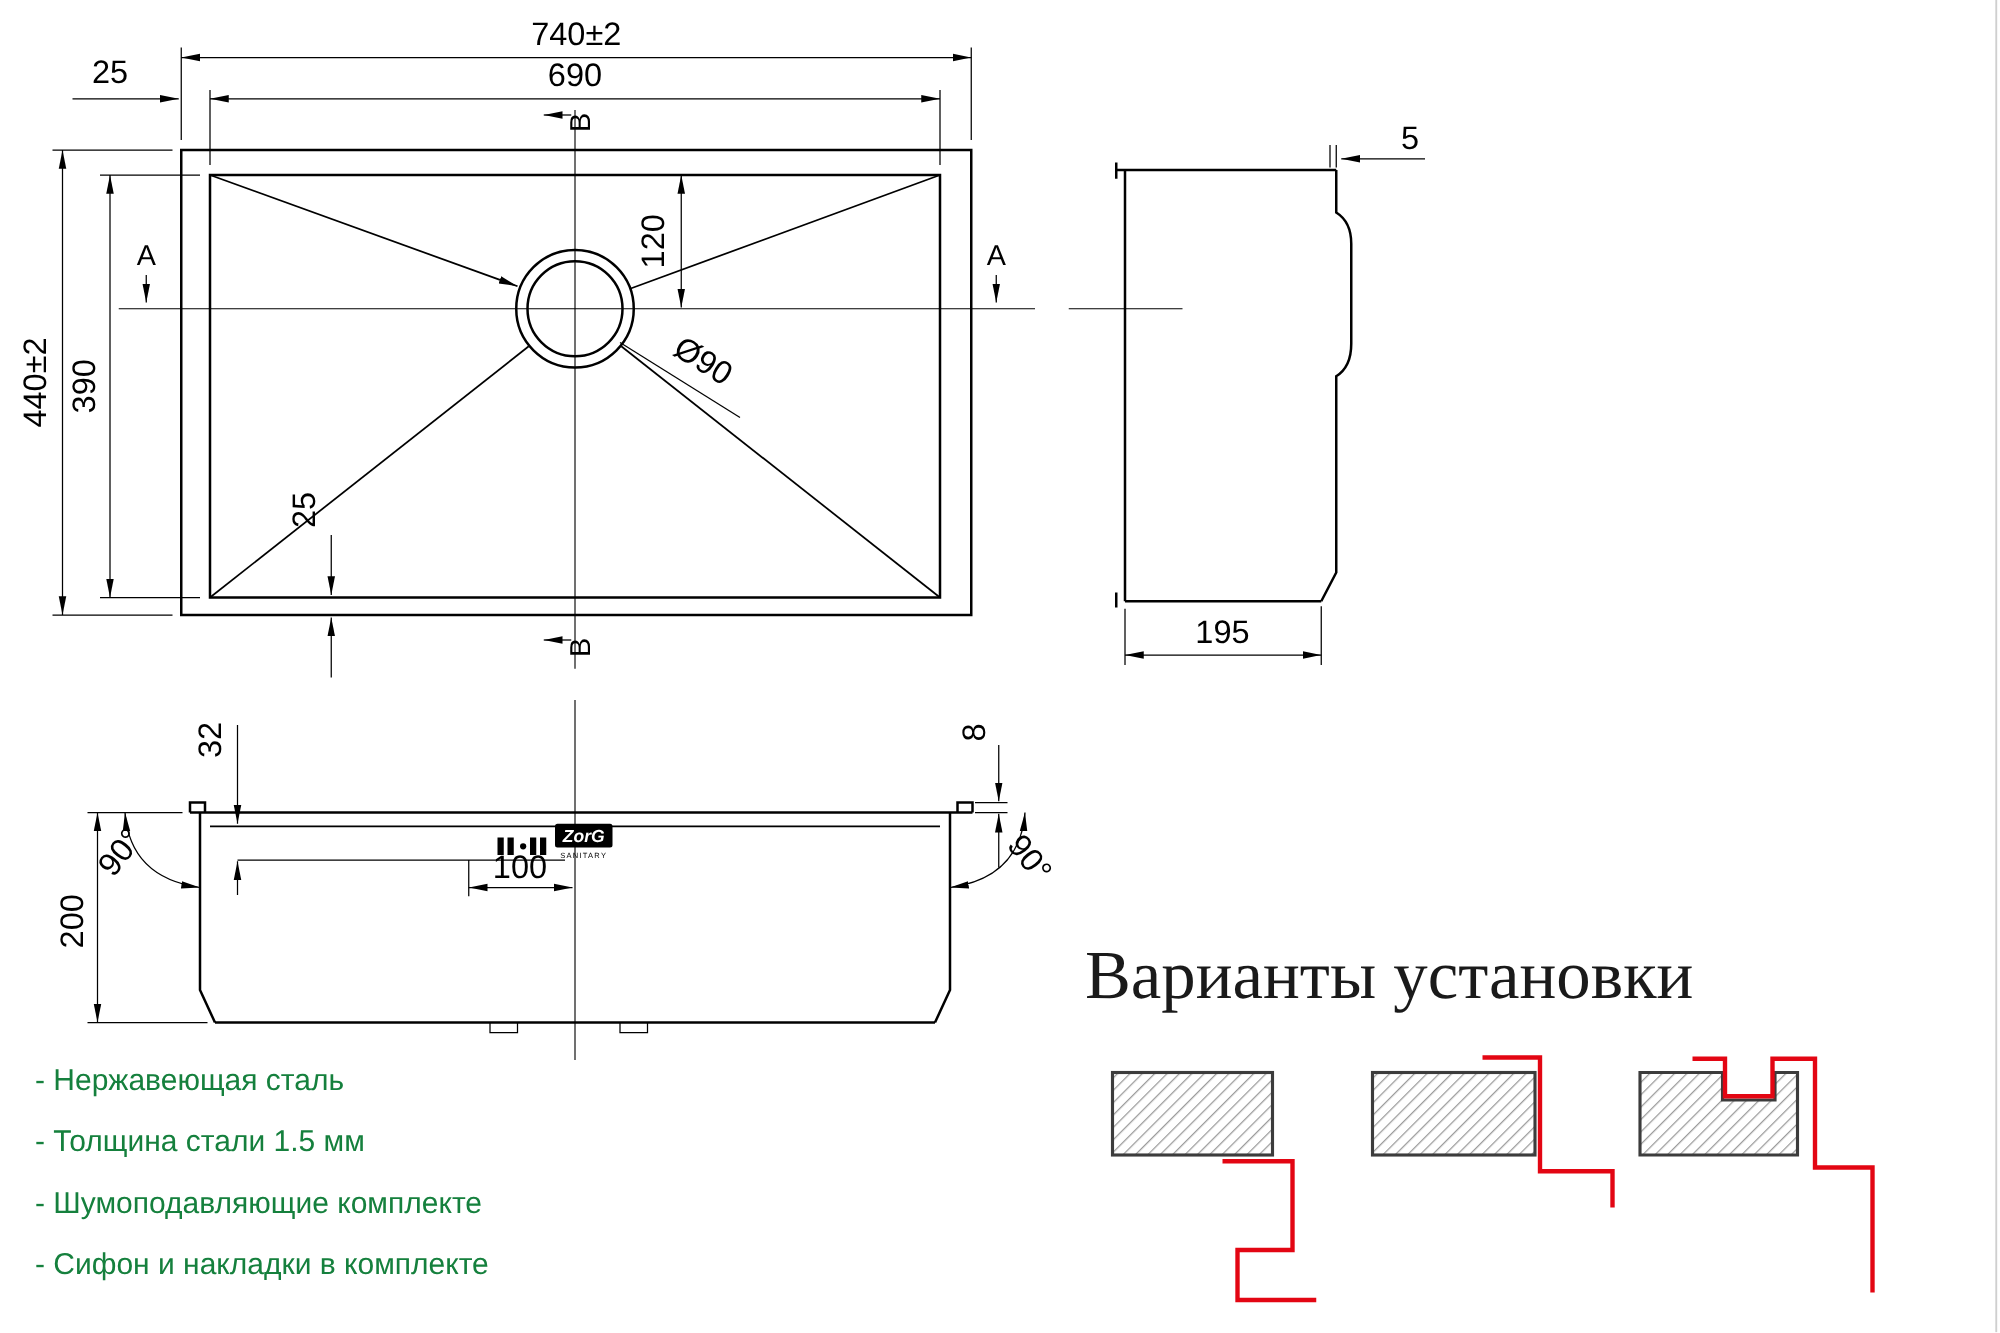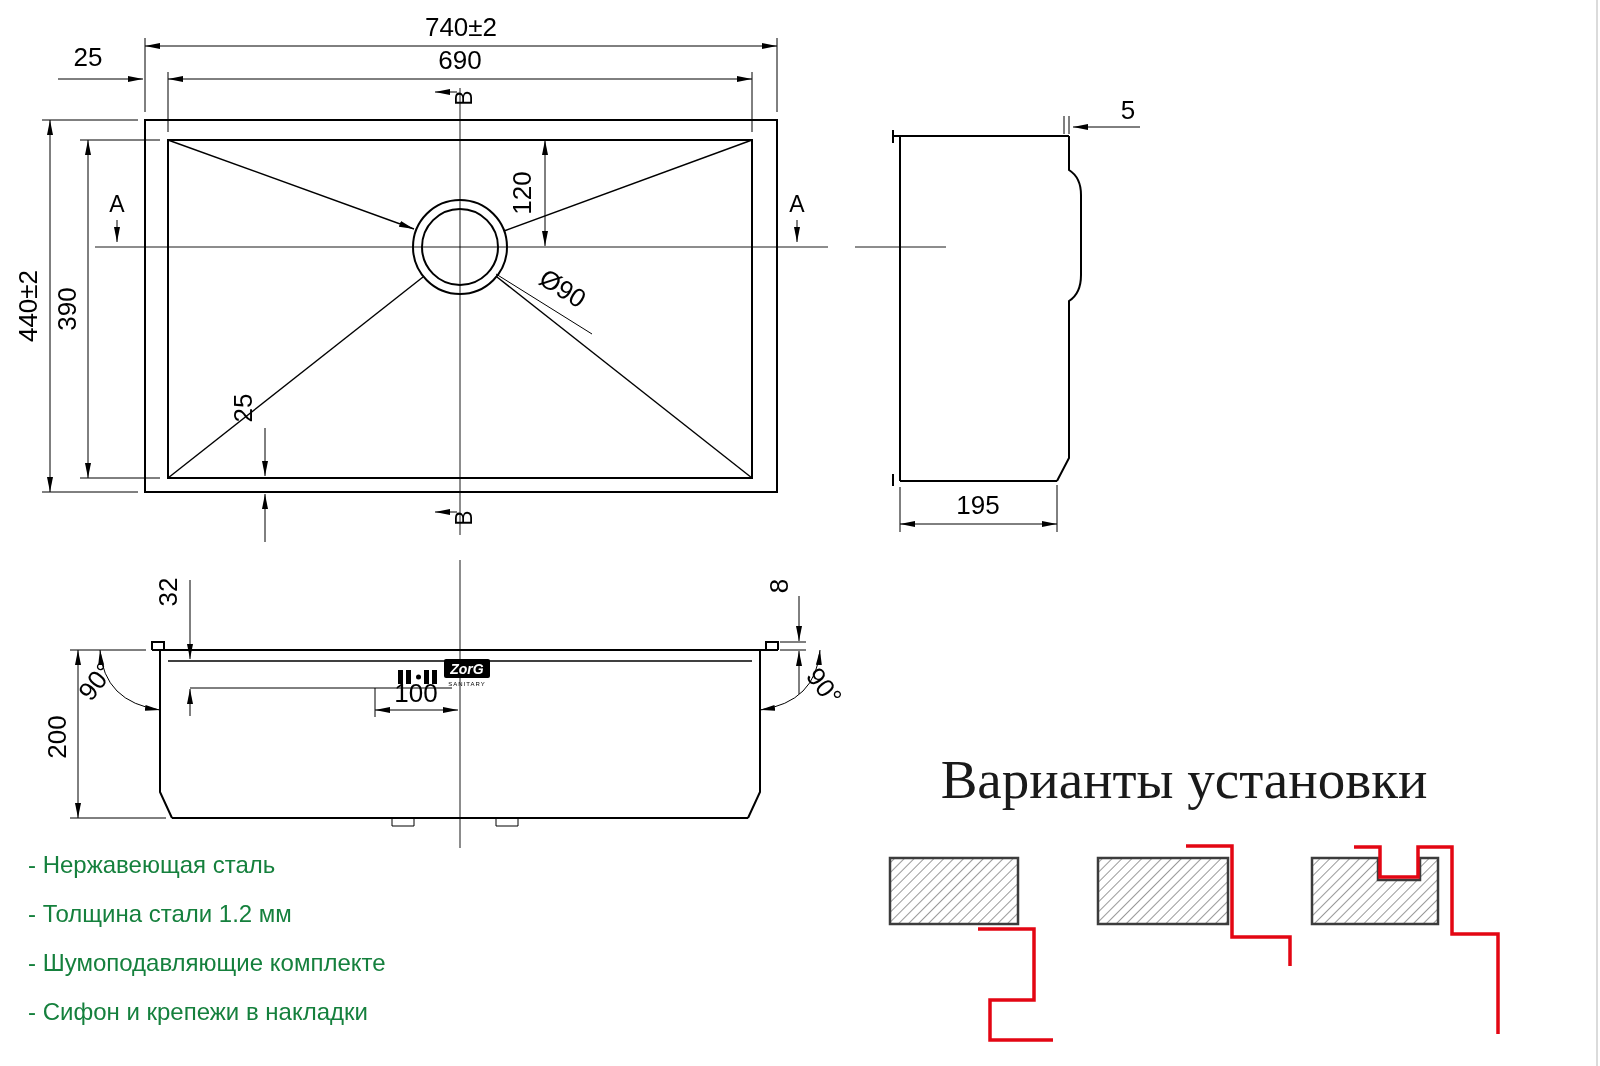--- a/index.html
+++ b/index.html
@@ -8,21 +8,21 @@
   .canvas svg{position:absolute;top:0;left:0;}
   .ol{stroke:#000;stroke-width:2;fill:none;}
   .med{stroke:#000;stroke-width:1.4;fill:none;}
   .thin{stroke:#000;stroke-width:1;fill:none;}
   .cl{stroke:#000;stroke-width:0.9;fill:none;}
   .dimtxt{font-family:"Liberation Sans",sans-serif;font-size:26px;fill:#000;}
   .sectxt{font-family:"Liberation Sans",sans-serif;font-size:23px;fill:#000;}
   .logomain{font-family:"Liberation Sans",sans-serif;font-size:14px;font-weight:bold;font-style:italic;fill:#fff;}
   .logosub{font-family:"Liberation Sans",sans-serif;font-size:6px;fill:#000;letter-spacing:1px;}
   .features{position:absolute;left:28px;top:840px;color:#15803d;font-size:24px;line-height:49px;}
-  .heading{position:absolute;left:868px;top:748px;width:632px;text-align:center;
+  .heading{position:absolute;left:868px;top:748px;width:632px;text-align:left;
            font-family:"Liberation Serif",serif;font-size:55px;color:#1a1a1a;}
   .redline{stroke:#e30613;stroke-width:3.5;fill:none;}
   .hatched{stroke:#3c3c3c;stroke-width:2.5;}
 </style>
 </head>
 <body>
 
 <div class="canvas">
 
 <svg width="1600" height="1066" viewBox="0 0 1600 1066">
@@ -182,20 +182,20 @@
       <polygon class="hatched" points="1312,858 1378,858 1378,880 1420,880 1420,858 1438,858 1438,924 1312,924" fill="url(#hatch)"></polygon>
       <path class="redline" d="M1354 847 H1380 V877 H1418 V847 H1452 V934 H1498 V1034"></path>
     </g>
   </g>
 
   <line x1="1597" y1="0" x2="1597" y2="1066" stroke="#cfcfcf" stroke-width="1.5"></line>
 </svg>
 
 <div class="features">
   <div>- Нержавеющая сталь</div>
-  <div>- Толщина стали 1.2 мм</div>
+  <div>- Толщина стали 1.5 мм</div>
   <div>- Шумоподавляющие комплекте</div>
-  <div>- Сифон и крепежи в накладки</div>
+  <div>- Сифон и накладки в комплекте</div>
 </div>
 
 <div class="heading">Варианты установки</div>
 
 </div>
 
 </body></html>

